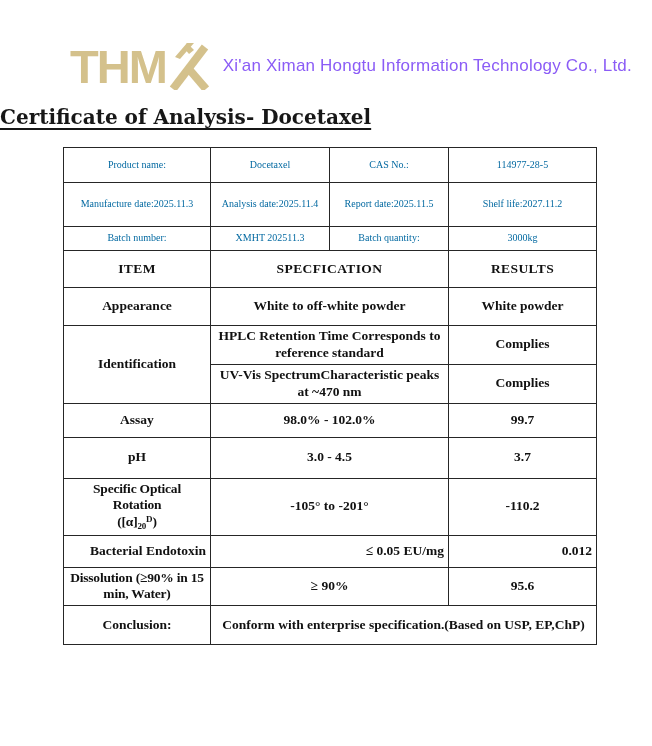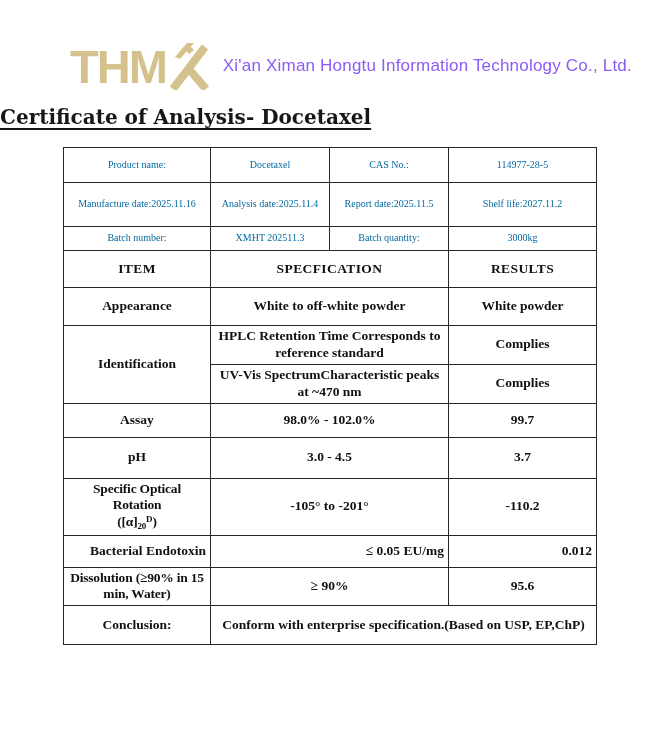--- a/index.html
+++ b/index.html
@@ -141,21 +141,21 @@
     </colgroup>
 
     <tbody>
         <tr class="info r1">
       <td>Product name:</td>
       <td>Docetaxel</td>
       <td>CAS No.:</td>
       <td>114977-28-5</td>
     </tr>
     <tr class="info r2">
-      <td>Manufacture date:2025.11.16</td>
+      <td>Manufacture date:2025.11.3</td>
       <td>Analysis date:2025.11.4</td>
       <td>Report date:2025.11.5</td>
       <td>Shelf life:2027.11.2</td>
     </tr>
     <tr class="info r3">
       <td>Batch number:</td>
       <td>XMHT 202511.3</td>
       <td>Batch quantity:</td>
       <td>3000kg</td>
     </tr>

